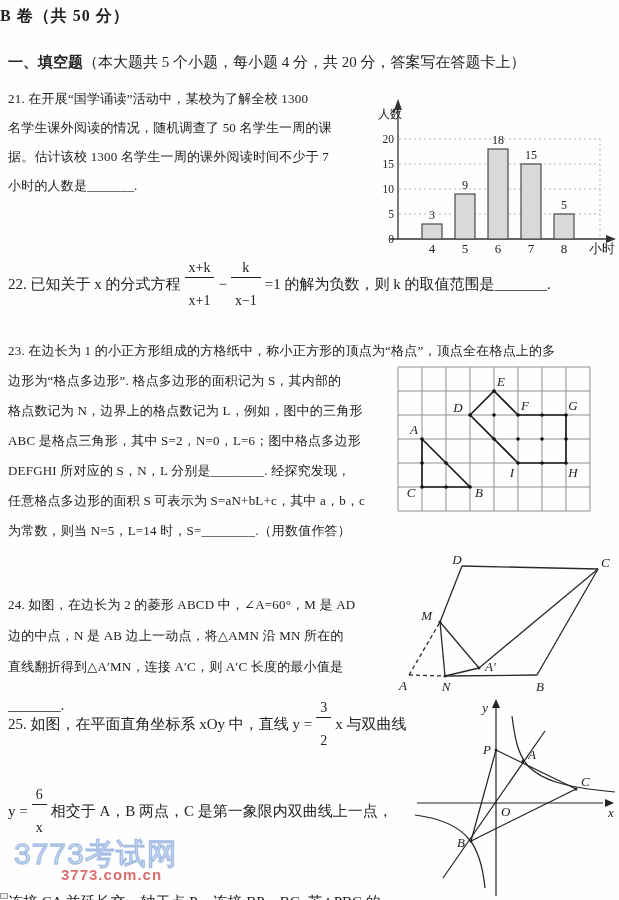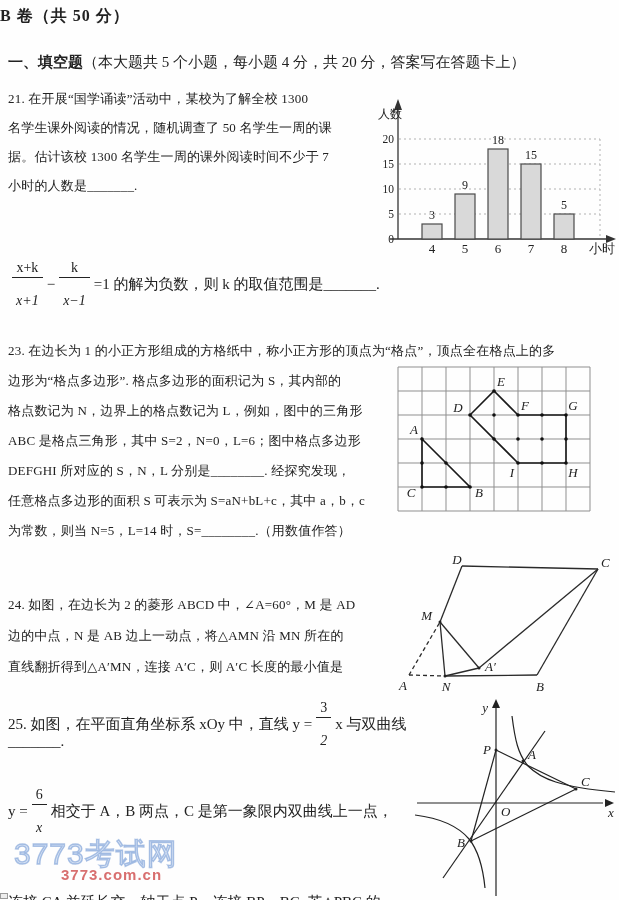--- a/index.html
+++ b/index.html
@@ -11,29 +11,29 @@
   .section .bold{font-weight:bold;}
   .qblock{font-size:13px;}
   .qline{white-space:nowrap;letter-spacing:0.2px;}
   .q21{top:84px;left:8px;}
   .q21 .qline{line-height:29px;}
   .q22{top:264px;left:8px;height:40px;display:flex;align-items:center;font-size:15px;white-space:nowrap;}
   .q23{top:336px;left:8px;}
   .q23 .qline{line-height:30px;}
   .q24{top:589px;left:8px;}
   .q24 .qline{line-height:31px;}
-  .q24blank{top:697px;left:8px;font-size:15px;margin-top:36px;}
+  .q24blank{top:697px;left:8px;font-size:15px;}
   .q25line{left:8px;display:flex;align-items:center;font-size:15px;white-space:nowrap;}
   .q25l1{top:702px;height:44px;}
   .q25l2{top:789px;height:44px;}
   .q25l3{top:893px;}
   .q25l4{top:877px;}
   .frac{display:inline-block;vertical-align:middle;text-align:center;margin:5px 4px;font-size:14px;line-height:1.1;}
   .frac .num{display:block;border-bottom:1px solid #222;padding:0 4px 1px;}
-  .frac .den{display:block;padding:15px 4px 0;font-style:italic;}
+  .frac .den{display:block;padding:15px 4px 0;}
   svg text{font-family:"Liberation Serif","DejaVu Serif",serif;}
   .wm-main{top:834px;left:14px;font-family:"Liberation Sans","DejaVu Sans",sans-serif;
            font-size:30px;font-weight:normal;color:rgba(150,182,228,0.38);
            -webkit-text-stroke:1.4px rgba(108,148,210,0.55);letter-spacing:1px;z-index:5;}
   .wm-sub{top:866px;left:33px;font-family:"Liberation Sans","DejaVu Sans",sans-serif;
           font-size:15px;font-weight:bold;color:rgba(206,75,75,0.8);letter-spacing:1px;z-index:5;margin-left:28px;}
   .corner{top:893px;left:0;width:8px;height:6px;background:#ededed;border:1px solid #9a9a9a;box-sizing:border-box;}
 </style>
 </head>
 <body>
@@ -81,20 +81,21 @@
       <text x="16" y="147" text-anchor="end" font-size="11.5" fill="#222">0</text>
       <text x="16" y="122" text-anchor="end" font-size="11.5" fill="#222">5</text>
       <text x="16" y="97" text-anchor="end" font-size="11.5" fill="#222">10</text>
       <text x="16" y="72" text-anchor="end" font-size="11.5" fill="#222">15</text>
       <text x="16" y="47" text-anchor="end" font-size="11.5" fill="#222">20</text>
       <text x="0" y="22" font-size="12" fill="#222">人数</text>
       <text x="211" y="157" font-size="13" fill="#222">小时</text>
     </svg>
 
   <div class="abs q22">
+    <span>22. 已知关于 x 的分式方程</span>
     <span class="frac">
       <span class="num">x+k</span>
       <span class="den">x+1</span>
     </span>
     <span>−</span>
     <span class="frac">
       <span class="num">k</span>
       <span class="den">x−1</span>
     </span>
     <span>=1 的解为负数，则 k 的取值范围是_______.</span>

